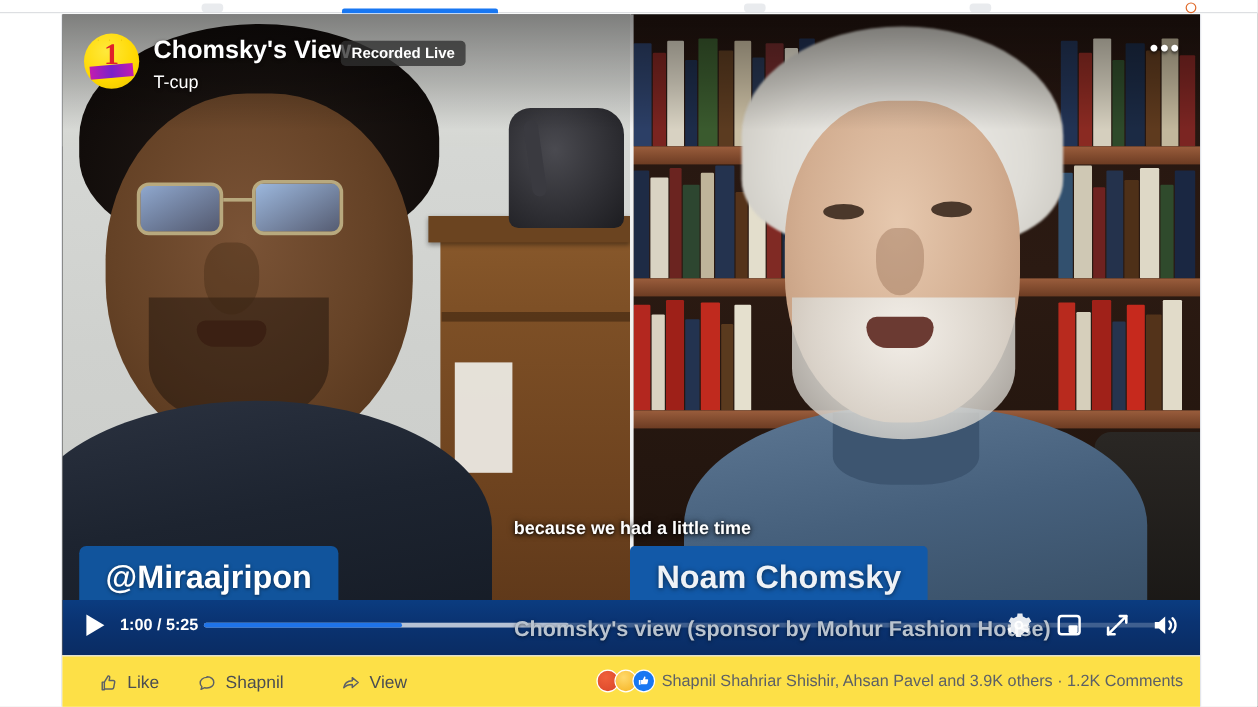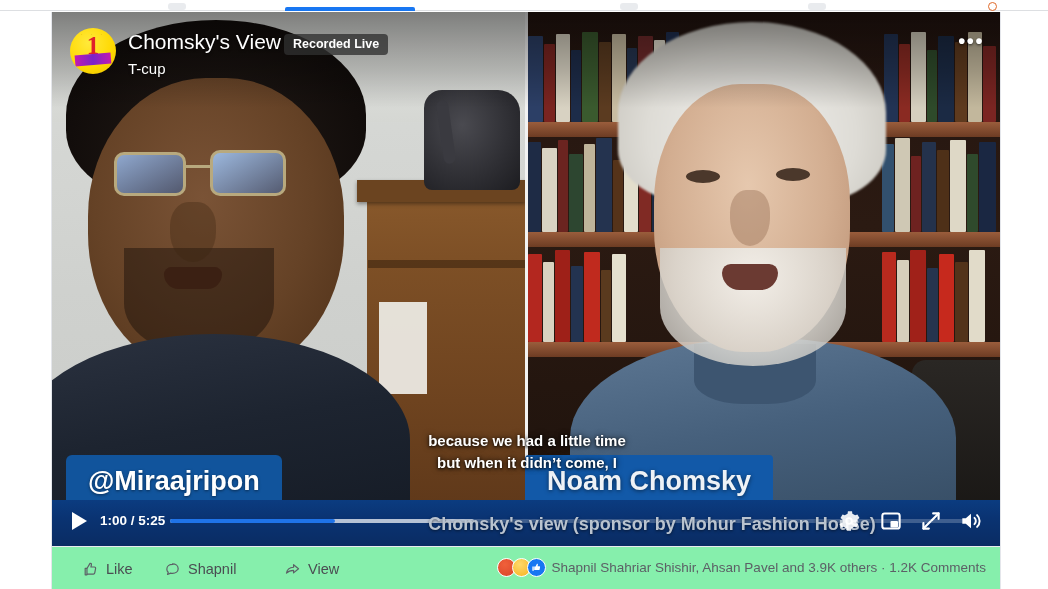--- a/index.html
+++ b/index.html
@@ -210,21 +210,21 @@
     position: absolute; left: 5px; top: 26px; width: 36px; height: 11px;
     background: linear-gradient(90deg,#c21bb0,#7a22c9,#c21bb0);
     transform: rotate(-5deg);
   }
   #avatar-dots {
     position: absolute; left: 0; top: 3px; width: 46px; text-align: center;
     font-size: 6px; color: #d4a800; letter-spacing: 3px;
   }
   #channel-name {
     position: absolute; left: 76px; top: 18px;
-    font-size: 21px; font-weight: normal; color: #ffffff;
+    font-size: 21px; font-weight: bold; color: #ffffff;
     text-shadow: 0 1px 3px rgba(0,0,0,.65);
   }
   #recorded-live-badge {
     position: absolute; left: 232px; top: 22px;
     padding: 3px 9px 4px; border-radius: 4px;
     background: rgba(48,48,48,.78);
     font-size: 12.5px; font-weight: bold; color: #ffffff; white-space: nowrap;
   }
   #channel-subtitle {
     position: absolute; left: 76px; top: 48px;
@@ -306,21 +306,21 @@
   }
   #settings-button  { left: 784px; }
   #miniplayer-button{ left: 826px; }
   #expand-button    { left: 866px; }
   #volume-button    { left: 906px; }
   .ctrl-icon svg { display: block; width: 26px; height: 26px; }
 
   
   #post-footer {
     position: absolute; left: 0; top: 534px; width: 948px; height: 43px;
-    background: #86efac; border-top: 1px solid #e9ebee;
+    background: #fde047; border-top: 1px solid #e9ebee;
   }
   .action-btn {
     position: absolute; top: 10px; height: 24px;
     display: flex; align-items: center; gap: 7px;
     font-size: 14.5px; color: #4a4d52; cursor: pointer;
   }
   #like-action    { left: 30px; }
   #comment-action { left: 112px; }
   #share-action   { left: 232px; }
   .action-btn svg { width: 17px; height: 17px; display: block; }
@@ -462,21 +462,20 @@
         <div id="avatar-ribbon"></div>
       </div>
       <div id="channel-name">Chomsky's View</div>
       <div id="recorded-live-badge">Recorded Live</div>
       <div id="channel-subtitle">T-cup</div>
       <div id="video-options-button">•••</div>
     </div>
 
     <div id="caption-block">
       <div class="caption-line">because we had a little time</div>
-      <div class="caption-line">but when it didn’t come, I</div>
     </div>
 
     <div id="nametag-left">
       <span id="nametag-left-text">@Miraajripon</span>
     </div>
     <div id="nametag-right">
       <span id="nametag-right-text">Noam Chomsky</span>
     </div>
 
     <div id="player-bar">

